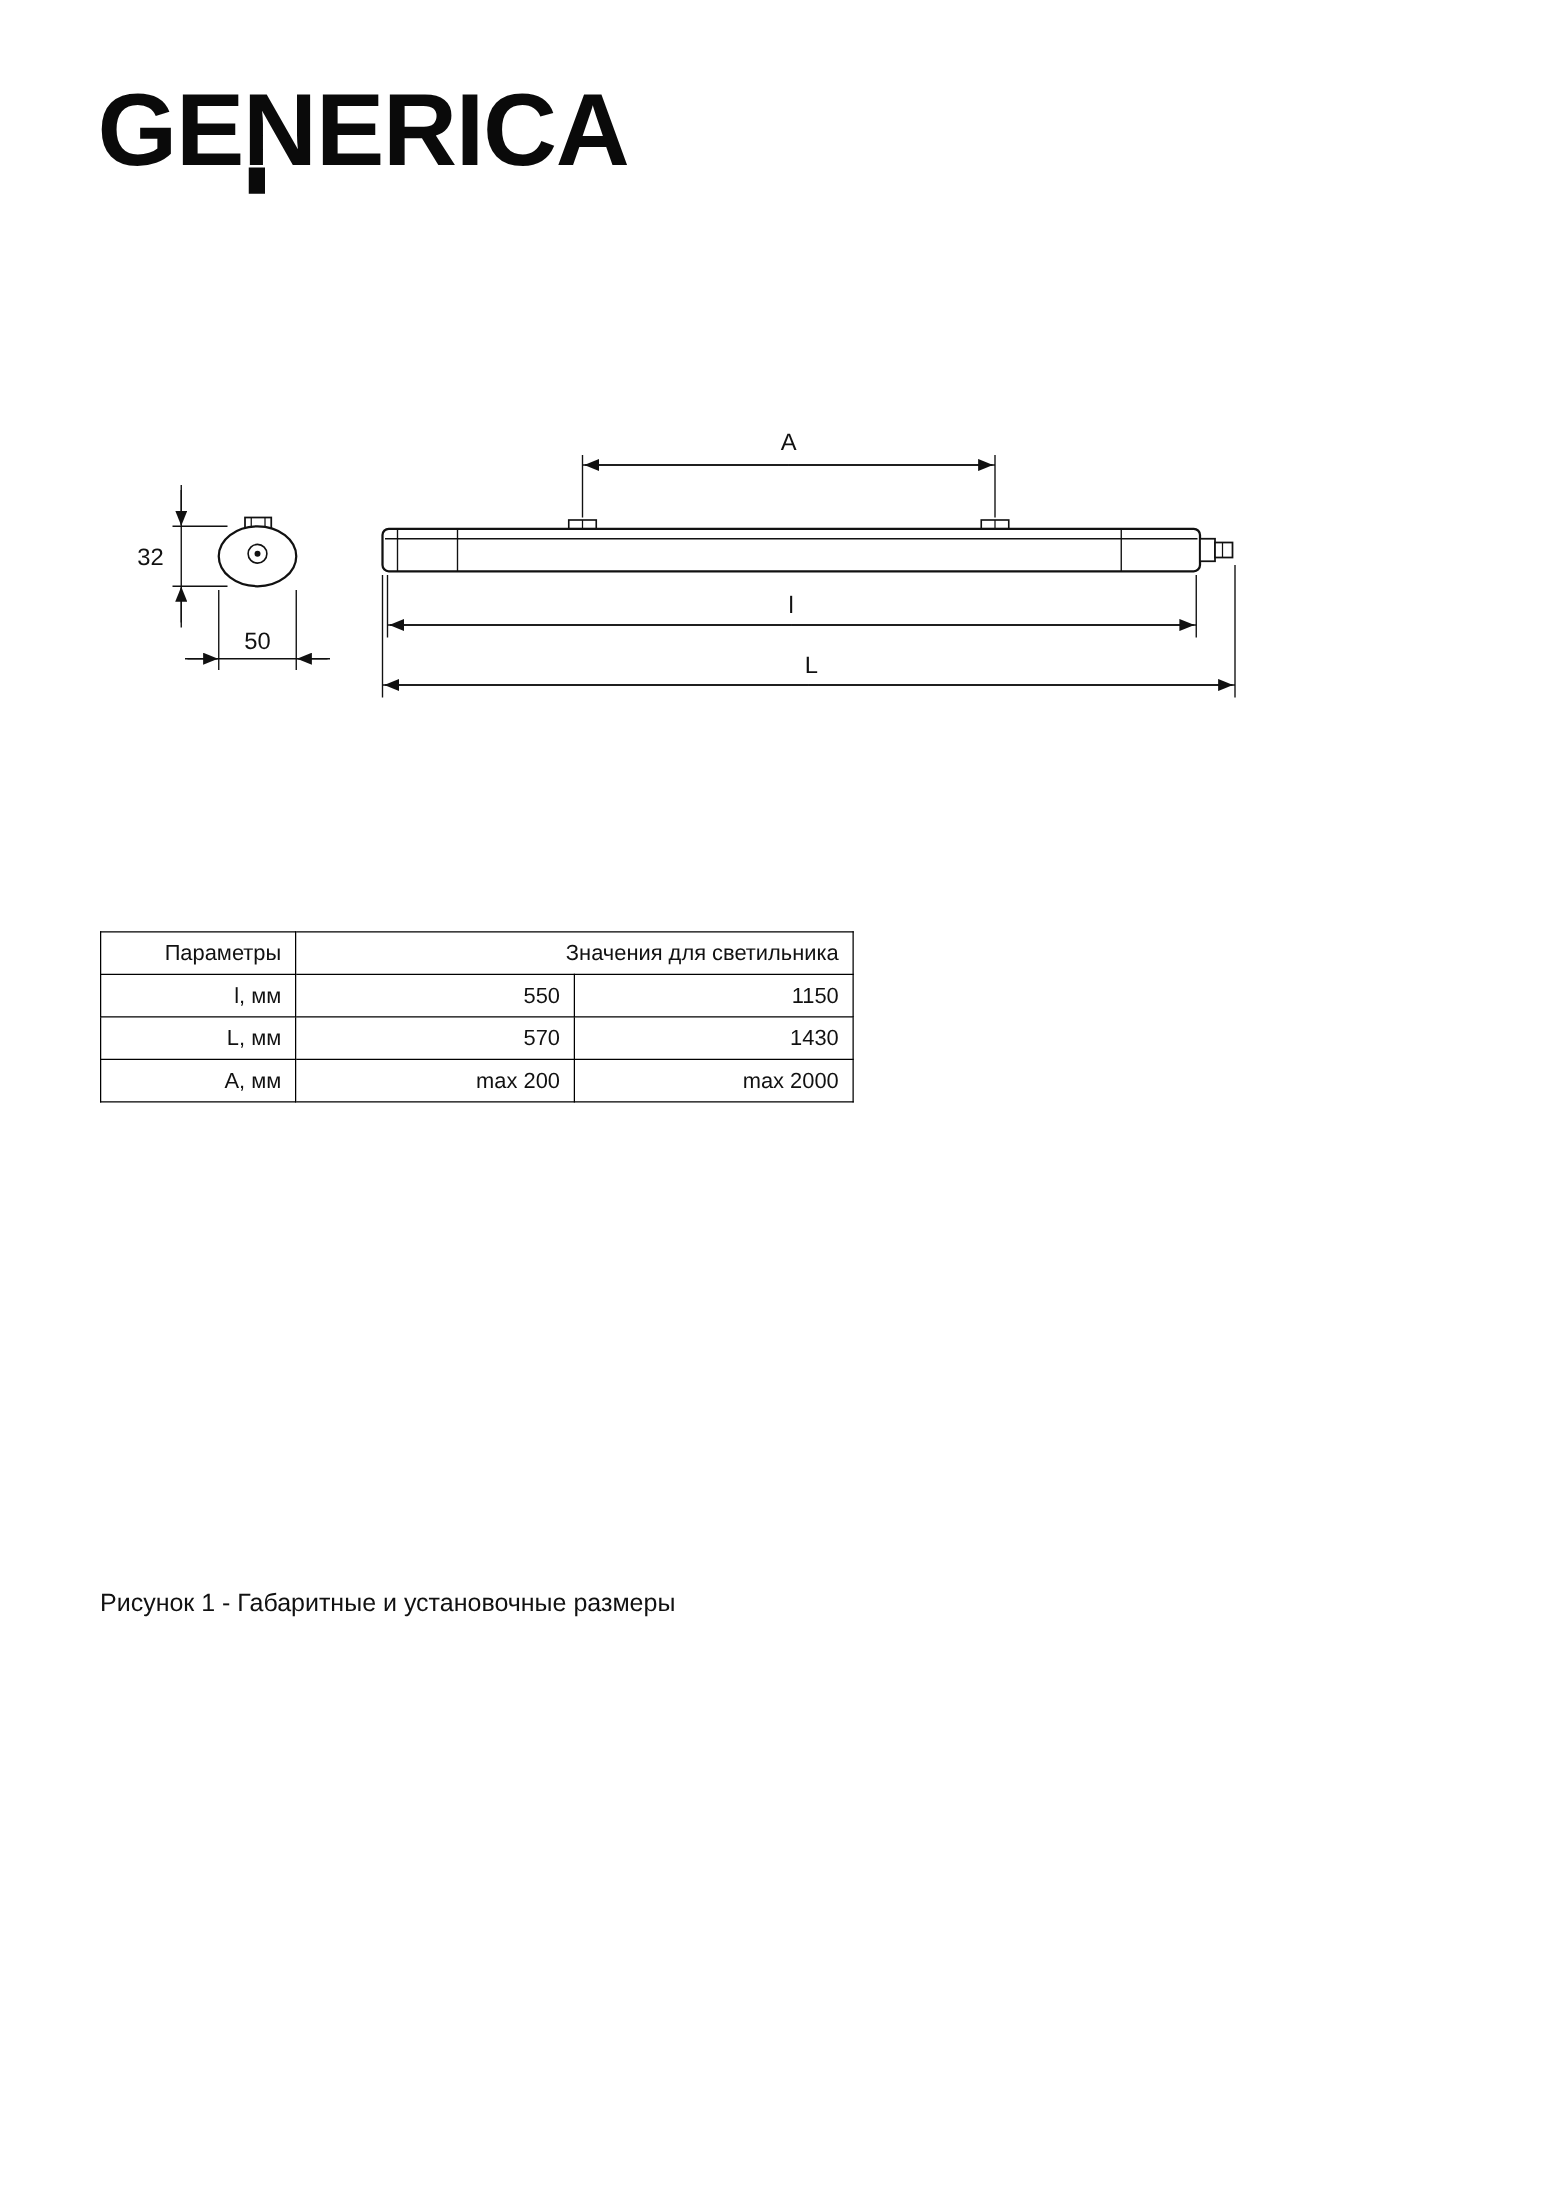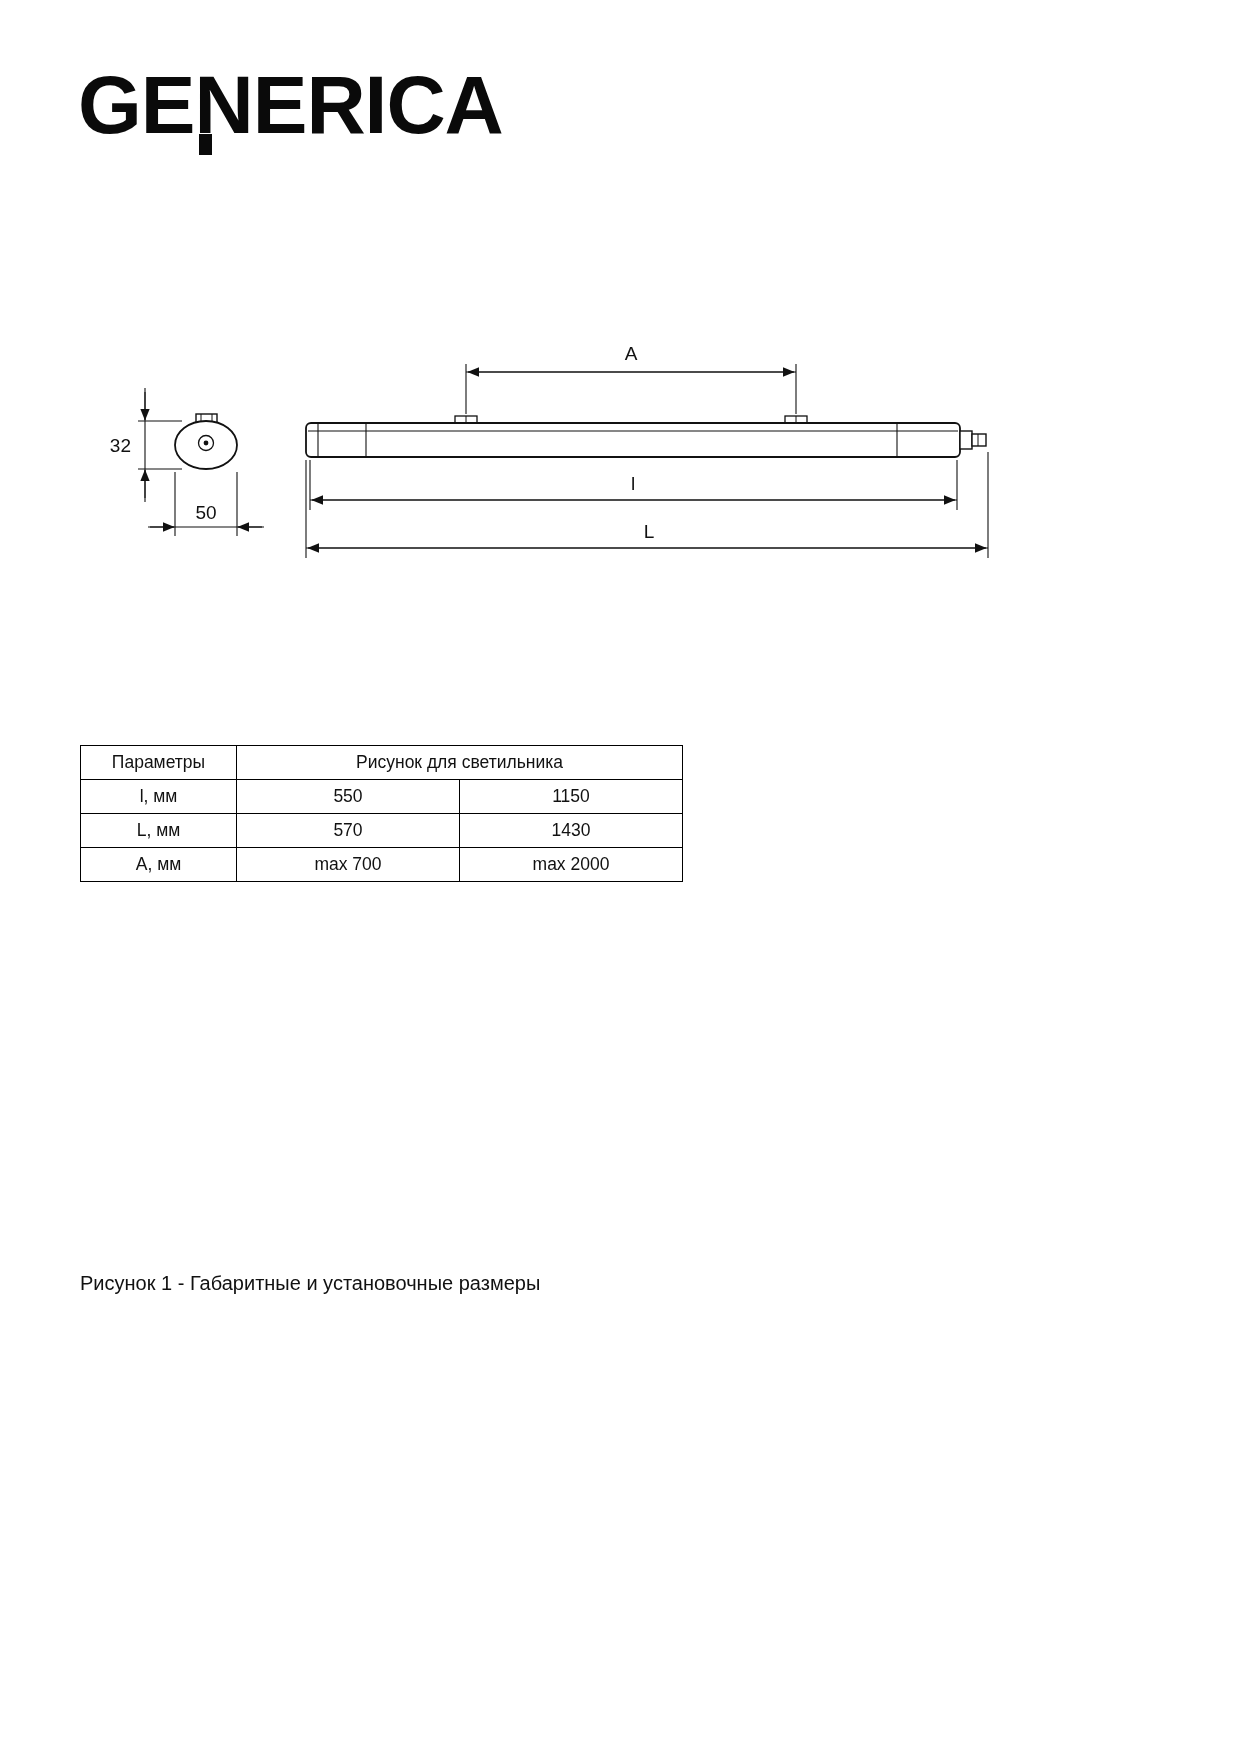--- a/index.html
+++ b/index.html
@@ -60,21 +60,21 @@
     border-collapse:collapse;
     table-layout:fixed;
     font-size:17.5px;
     color:#111111;
   }
   .spec-table td {
     border:1px solid #000000;
     padding:6px 11px;
     height:34px;
     vertical-align:middle;
-    text-align:center;
+    text-align:right;
     white-space:nowrap;
     margin-top:44px;
   }
 
   
   .caption {
     position:absolute;
     left:80px;
     top:1232px;
     font-size:20px;
@@ -178,35 +178,35 @@
 
   <table class="spec-table">
     <colgroup>
       <col style="width:156px">
       <col style="width:223px">
       <col style="width:223px">
     </colgroup>
     <tbody>
       <tr>
         <td>Параметры</td>
-        <td colspan="2">Рисунок для светильника</td>
+        <td colspan="2">Значения для светильника</td>
       </tr>
       <tr>
         <td>l, мм</td>
         <td>550</td>
         <td>1150</td>
       </tr>
       <tr>
         <td>L, мм</td>
         <td>570</td>
         <td>1430</td>
       </tr>
       <tr>
         <td>А, мм</td>
-        <td>max 700</td>
+        <td>max 200</td>
         <td>max 2000</td>
       </tr>
     </tbody>
   </table>
 
   <div class="caption">Рисунок 1 - Габаритные и установочные размеры</div>
 
 </div>
 
 </body></html>

